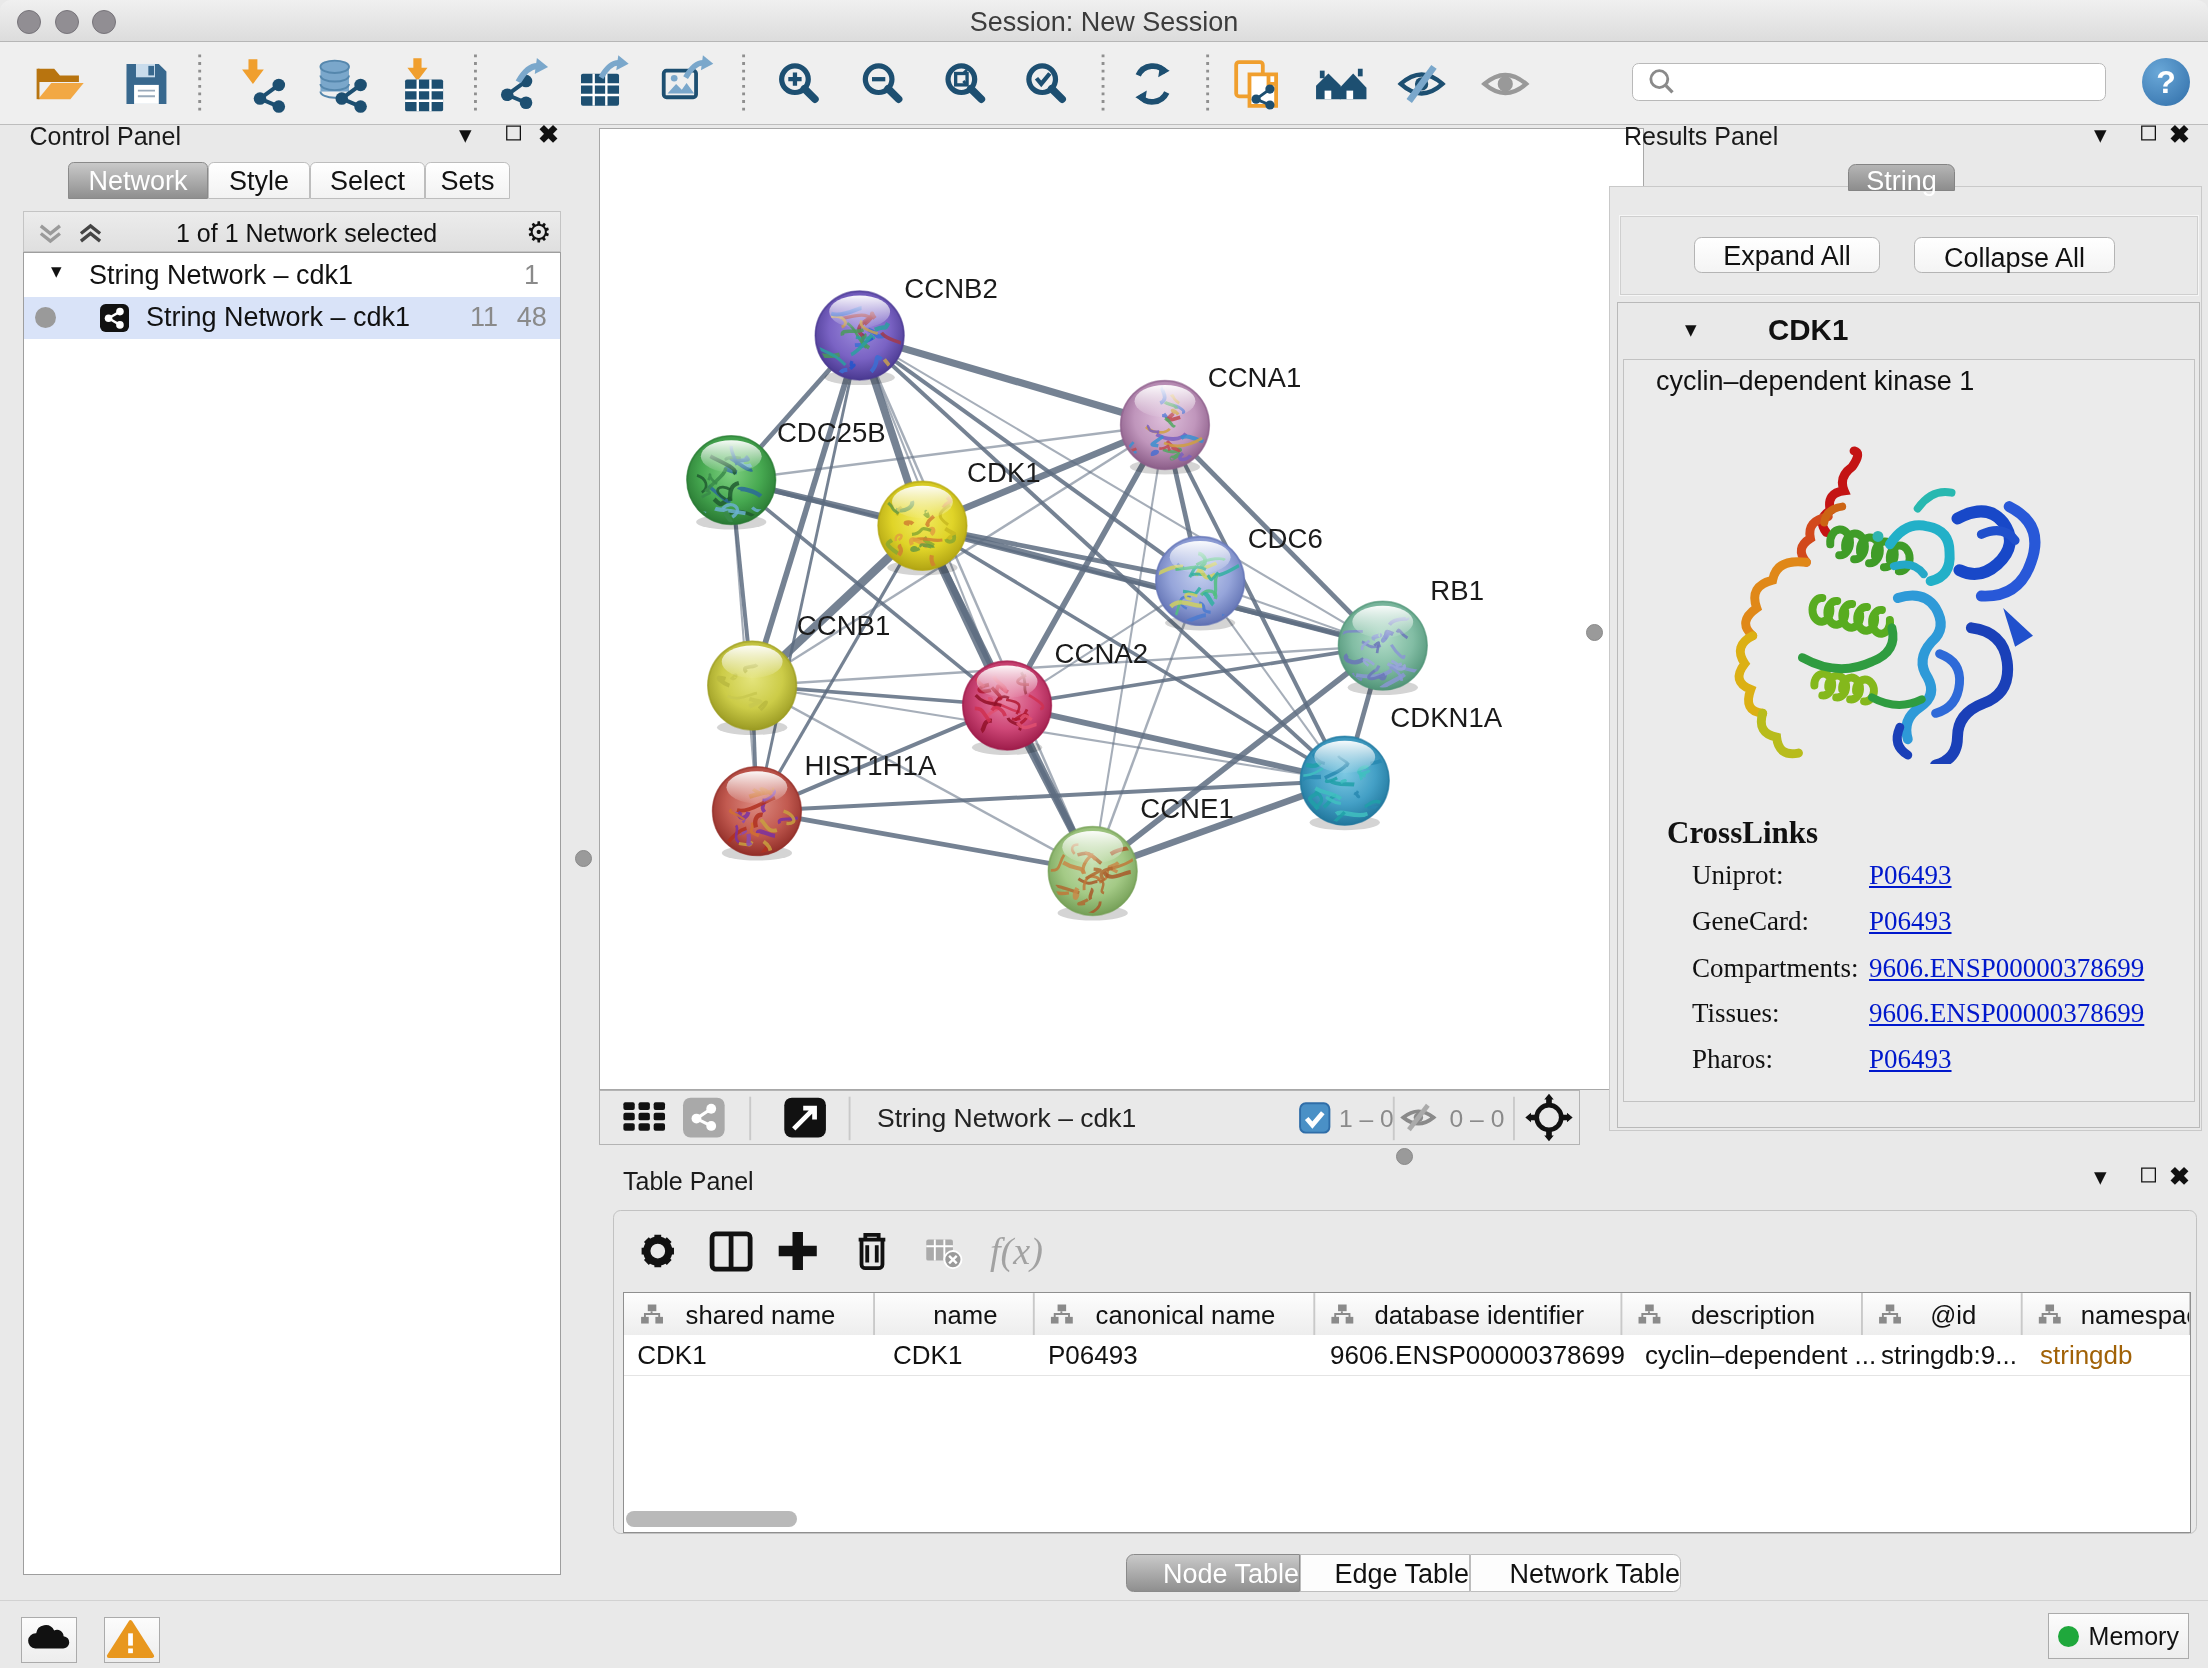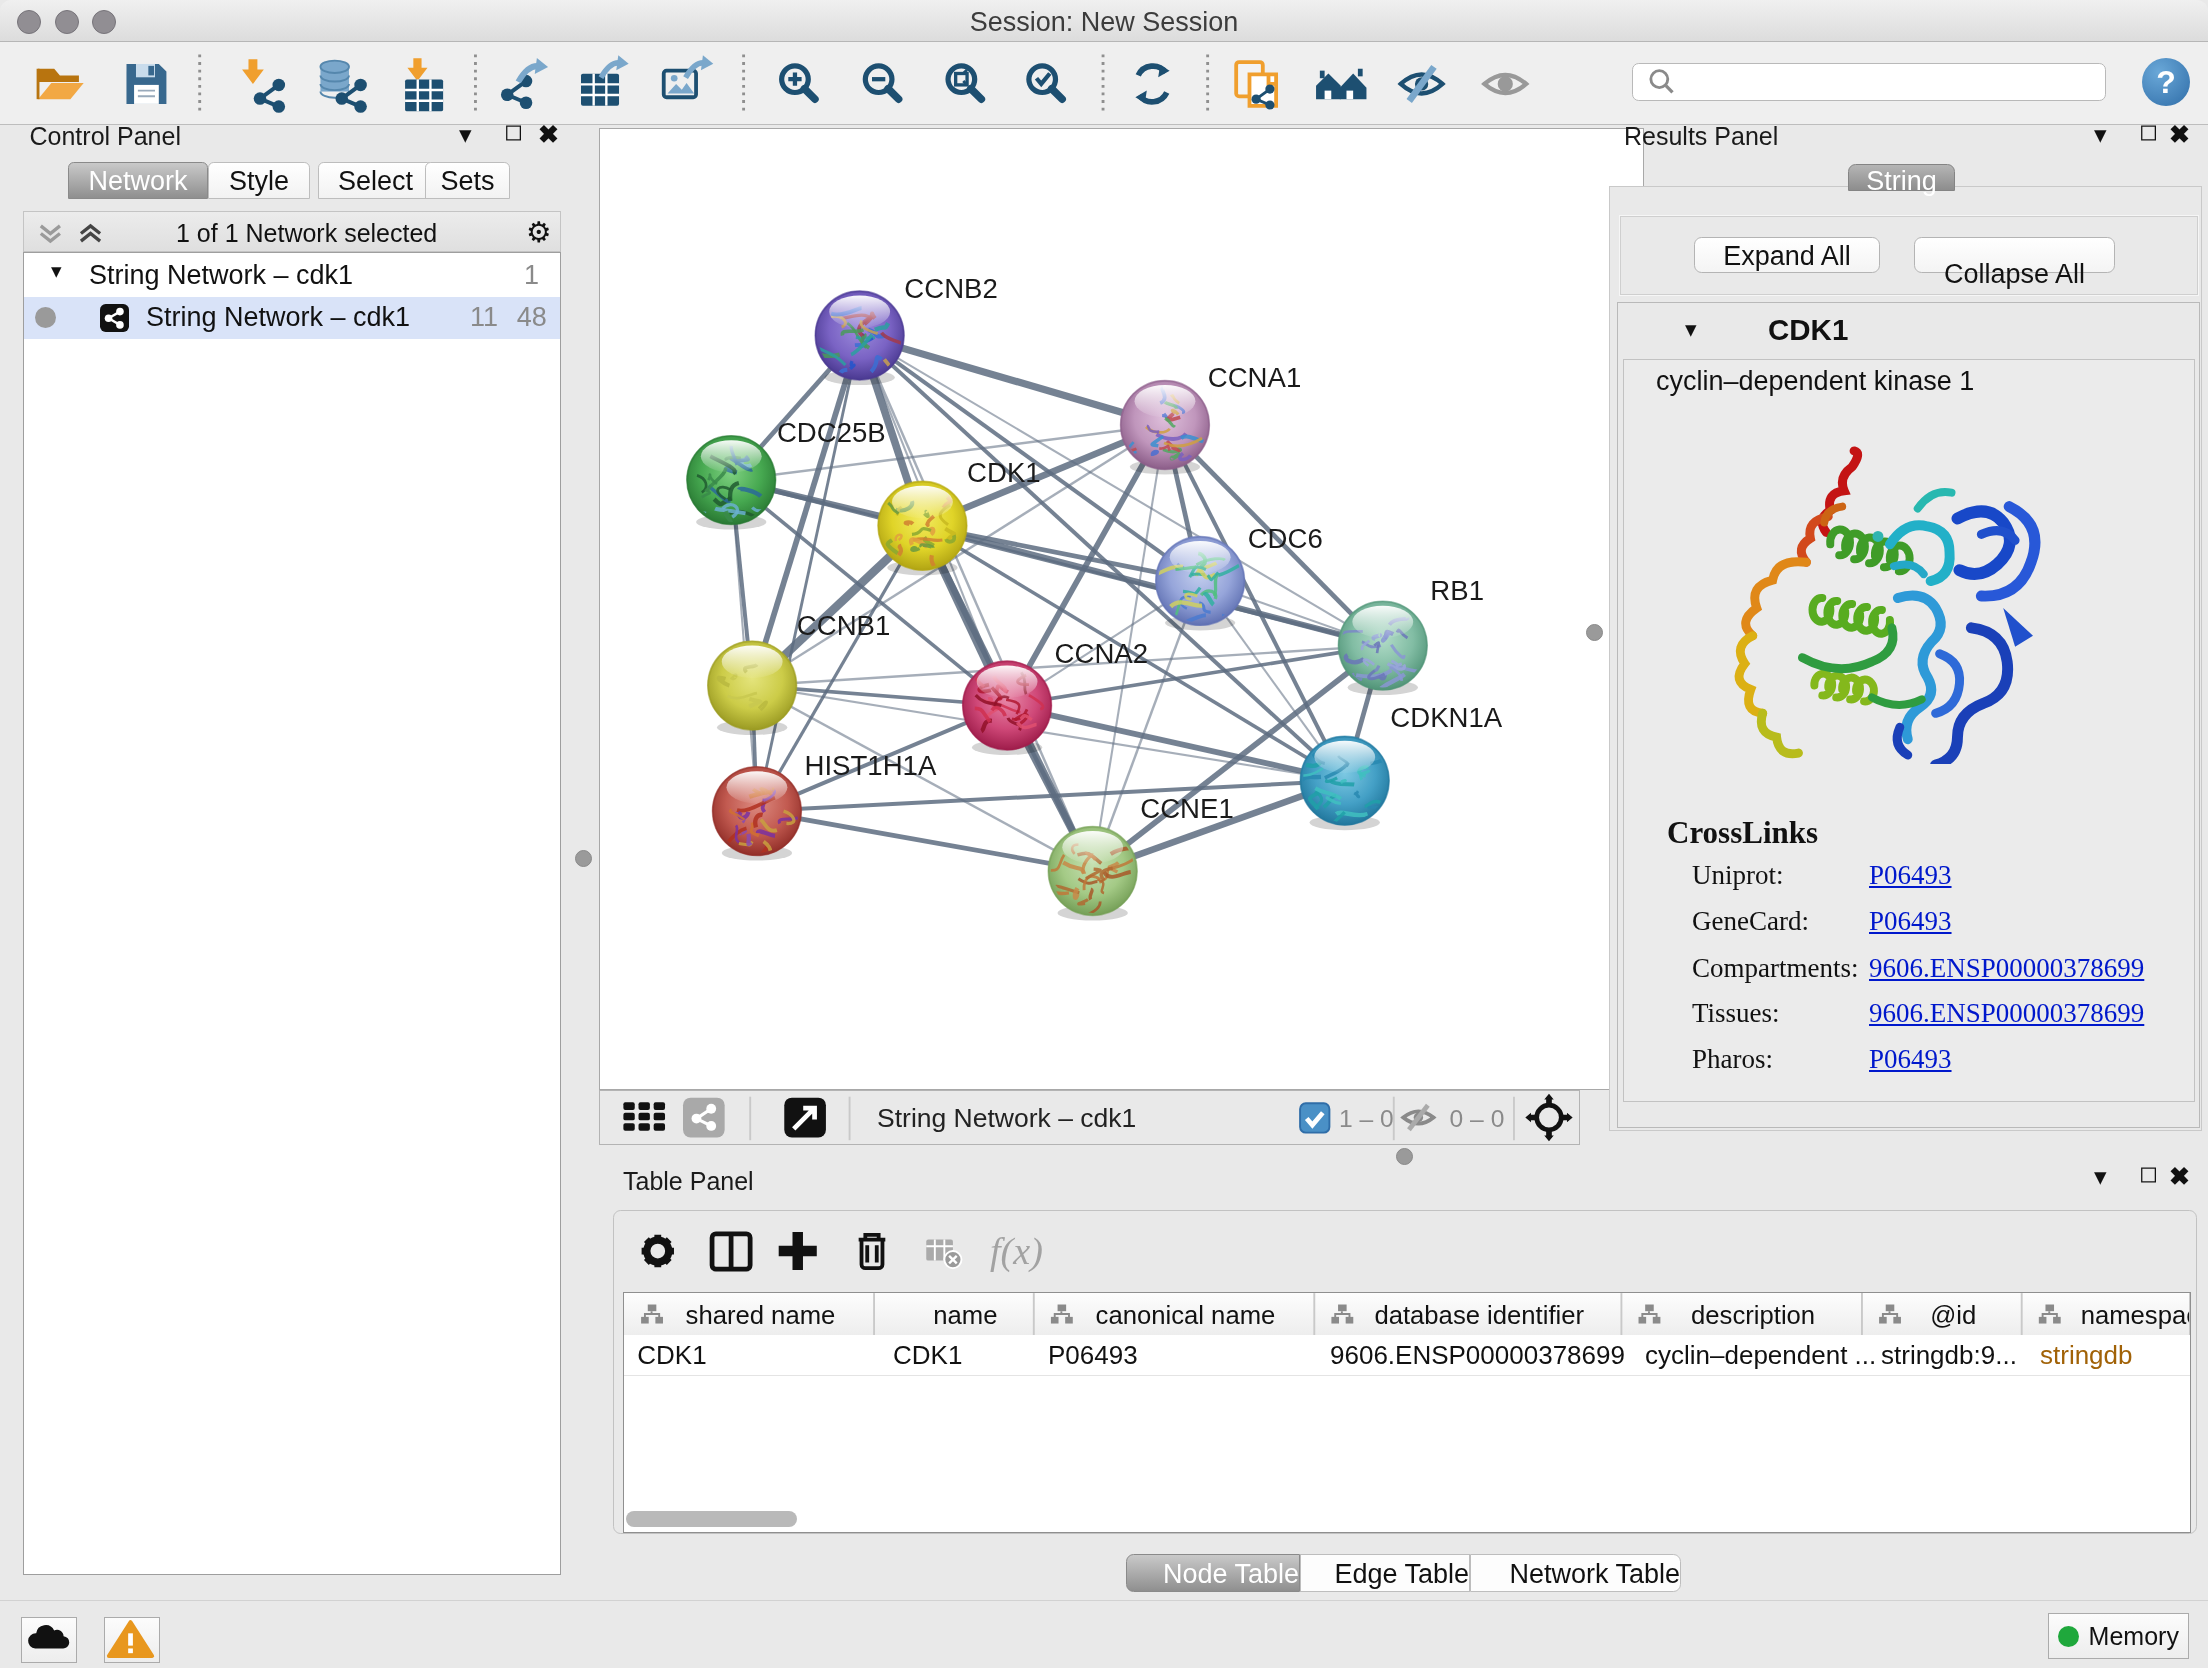--- a/index.html
+++ b/index.html
@@ -180,21 +180,21 @@
     </svg></div>
 <div class="abs" id="helpq">?</div>
 
 <div class="abs phead" style="left:29.5px;top:122px;">Control Panel</div>
 <div class="abs hbtn" style="left:459px;top:120px;">▾</div>
 <div class="abs hbtn" style="left:504px;top:118px;font-size:23px;">◻</div>
 <div class="abs hbtn" style="left:538px;top:120px;font-weight:bold;">✖</div>
 <div class="abs" id="cp-tabs">
   <div class="tab tabsel" style="left:0;width:140px;">Network</div>
   <div class="tab" style="left:140px;width:102px;">Style</div>
-  <div class="tab" style="left:242px;width:115px;margin-left:8px;">Select</div>
+  <div class="tab" style="left:242px;width:115px;">Select</div>
   <div class="tab" style="left:357px;width:85px;">Sets</div>
 </div>
 <div class="abs" id="cp-bar">
   <svg style="position:absolute;left:13.3px;top:7.6px;" width="86" height="27" viewBox="0 0 90 28">
       <path d="M4,6 l10,8 10,-8 M4,14 l10,8 10,-8" stroke="#9a9a9a" stroke-width="3.5" fill="none"></path>
       <path d="M46,14 l10,-8 10,8 M46,22 l10,-8 10,8" stroke="#444" stroke-width="3.5" fill="none"></path>
     </svg>
   <span style="position:absolute;left:152px;top:6.7px;font-size:25px;color:#111;">1 of 1 Network selected</span>
   <span style="position:absolute;left:502px;top:3.8px;font-size:28.5px;color:#111;">⚙</span>
 </div>
@@ -739,21 +739,21 @@
 <div class="abs dot" style="left:1396px;top:1148px;"></div>
 
 <div class="abs phead" style="left:1624px;top:122px;">Results Panel</div>
 <div class="abs hbtn" style="left:2094px;top:120px;">▾</div>
 <div class="abs hbtn" style="left:2139px;top:118px;font-size:23px;">◻</div>
 <div class="abs hbtn" style="left:2169px;top:120px;font-weight:bold;">✖</div>
 <div class="abs" id="rp-content"></div>
 <div class="abs" id="stringtab">String</div>
 <div class="abs" id="rp-box1">
   <div class="btn" style="left:73px;top:20px;width:186px;height:36px;padding-top:2.9px;">Expand All</div>
-  <div class="btn" style="left:293px;top:20px;width:201px;height:36px;padding-top:21px;">Collapse All</div>
+  <div class="btn" style="left:293px;top:20px;width:201px;height:36px;padding-top:5px;">Collapse All</div>
 </div>
 <div class="abs" id="rp-box2">
   <span style="position:absolute;left:67px;top:13.3px;font-size:23px;color:#111;">▾</span>
   <span style="position:absolute;left:150px;top:9.5px;font-size:29.5px;font-weight:bold;color:#111;">CDK1</span>
 </div>
 <div class="abs" id="rp-inner">
   <div style="position:absolute;left:32px;top:5.7px;font-size:27px;color:#111;">cyclin–dependent kinase 1</div>
   <svg style="position:absolute;left:28.5px;top:81px;" width="438" height="323" viewBox="0 0 440 325">
       <g stroke-linecap="round" transform="translate(30,8)">
         <path d="M170,18 q10,-14 2,-16 m-2,16 q-14,10 -8,24 q-18,2 -14,20 q-14,8 -4,22" stroke="#c41414" stroke-width="9" fill="none"></path>

